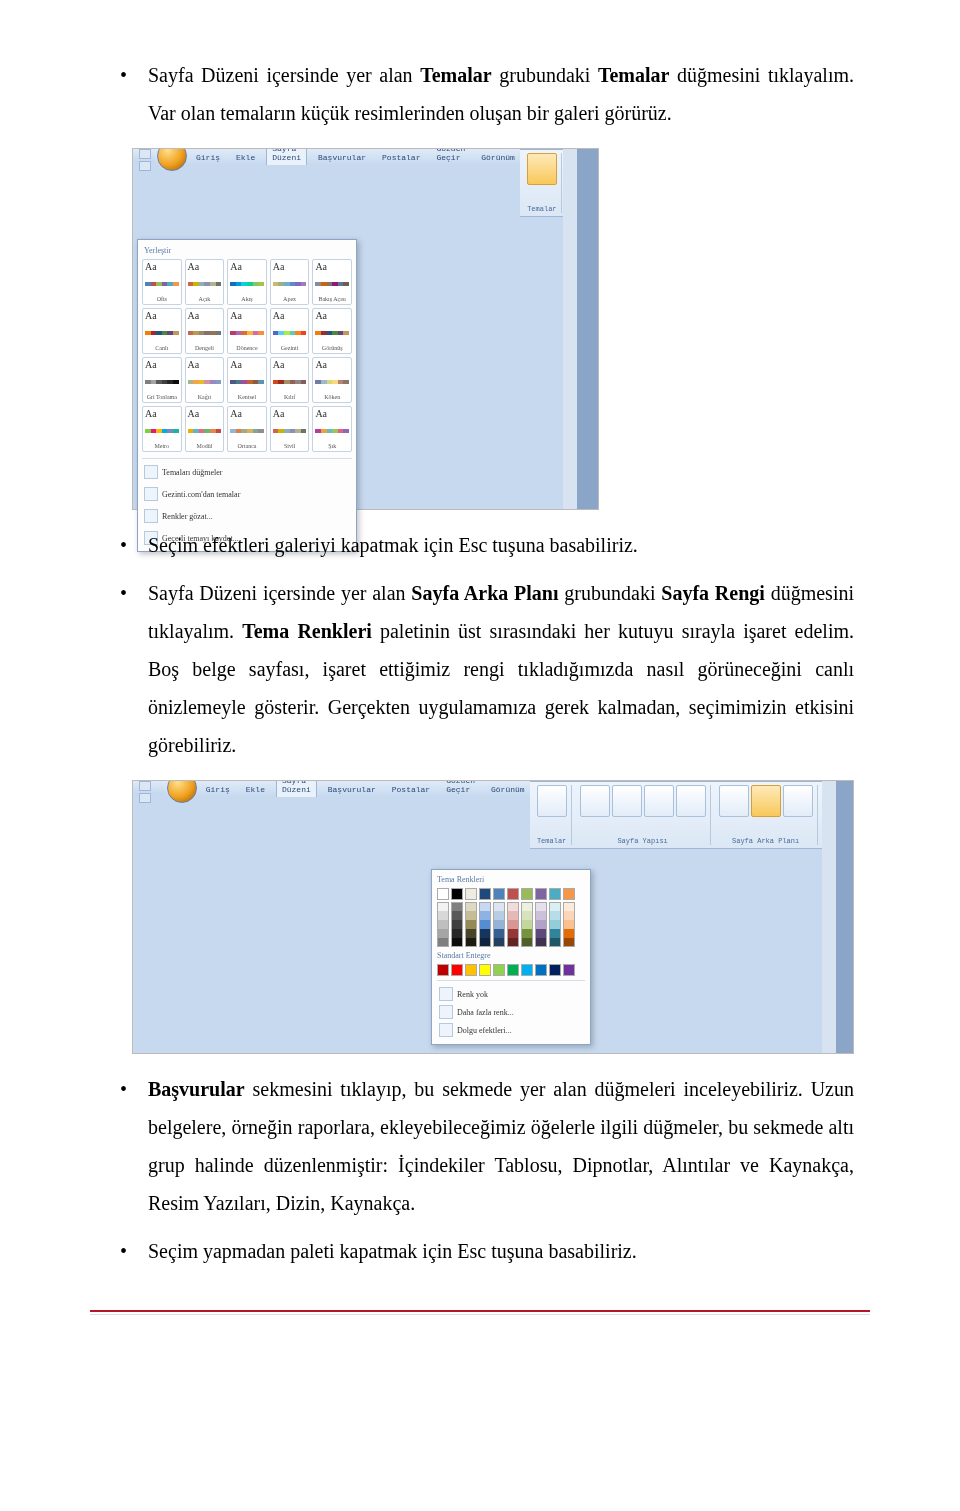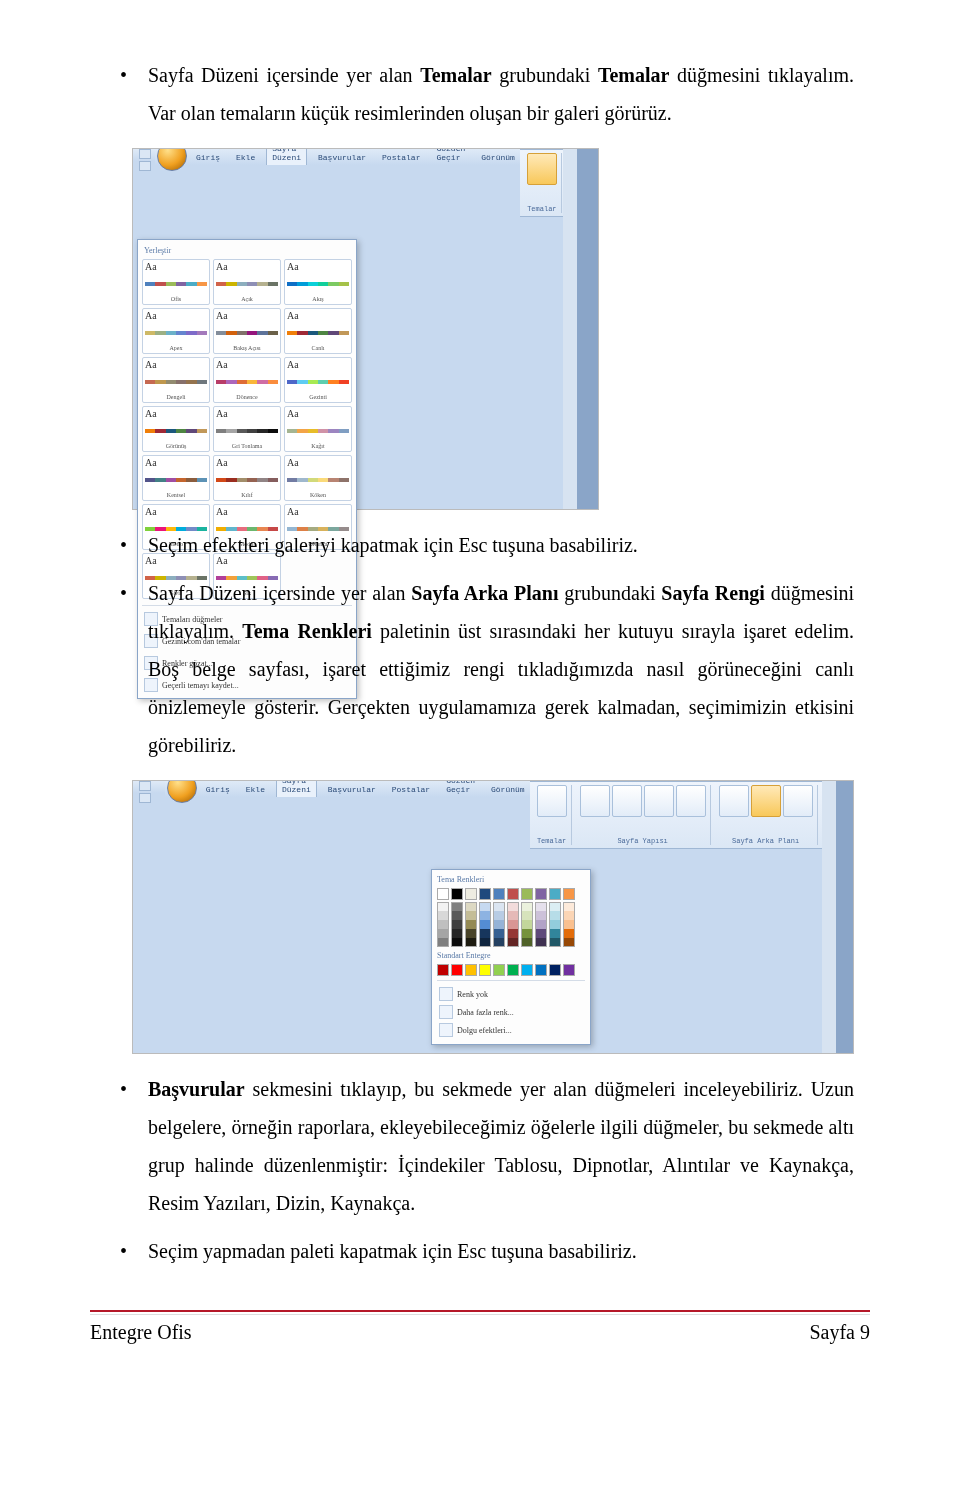--- a/index.html
+++ b/index.html
@@ -140,21 +140,21 @@
     position:absolute;
     left:4px; top:90px;
     width:210px;
     background:#fdfdfd;
     border:1px solid #8aa5c8;
     box-shadow:2px 2px 6px rgba(0,0,0,.25);
     padding:4px;
   }
   .tg-head { font-size:8px; color:#5a7aa7; padding:2px 2px 4px 2px;}
   .tg-grid {
-    display:grid; grid-template-columns: repeat(3, 1fr); gap:3px;
+    display:grid; grid-template-columns: repeat(5, 1fr); gap:3px;
   }
   .tg-item {
     background:#fff; border:1px solid #c4d2e4; border-radius:2px;
     height:40px; padding:2px; position:relative;
     display:flex; flex-direction:column; justify-content:space-between;
   }
   .tg-item .aa { font-size:10px; line-height:1; color:#333; }
   .tg-item .bar { height:4px; display:flex; }
   .tg-item .bar span{ flex:1; }
   .tg-item .nm { font-size:6px; color:#555; text-align:center; }
@@ -752,18 +752,14 @@
   </div>
 
   <ul class="bullet">
     <li>
       <span class="bold">Başvurular</span><span> sekmesini tıklayıp, bu sekmede yer alan düğmeleri inceleyebiliriz. Uzun belgelere, örneğin raporlara, ekleyebileceğimiz öğelerle ilgili düğmeler, bu sekmede altı grup halinde düzenlenmiştir: İçindekiler Tablosu, Dipnotlar, Alıntılar ve Kaynakça, Resim Yazıları, Dizin, Kaynakça.</span>
     </li>
     <li>Seçim yapmadan paleti kapatmak için Esc tuşuna basabiliriz.</li>
   </ul>
 
   <div class="footer-rule"></div>
-  <div class="footer">
-    <span>Entegre Ofis</span>
-    <span>Sayfa 9</span>
-  </div>
 
 </div>
 
 </body></html>

